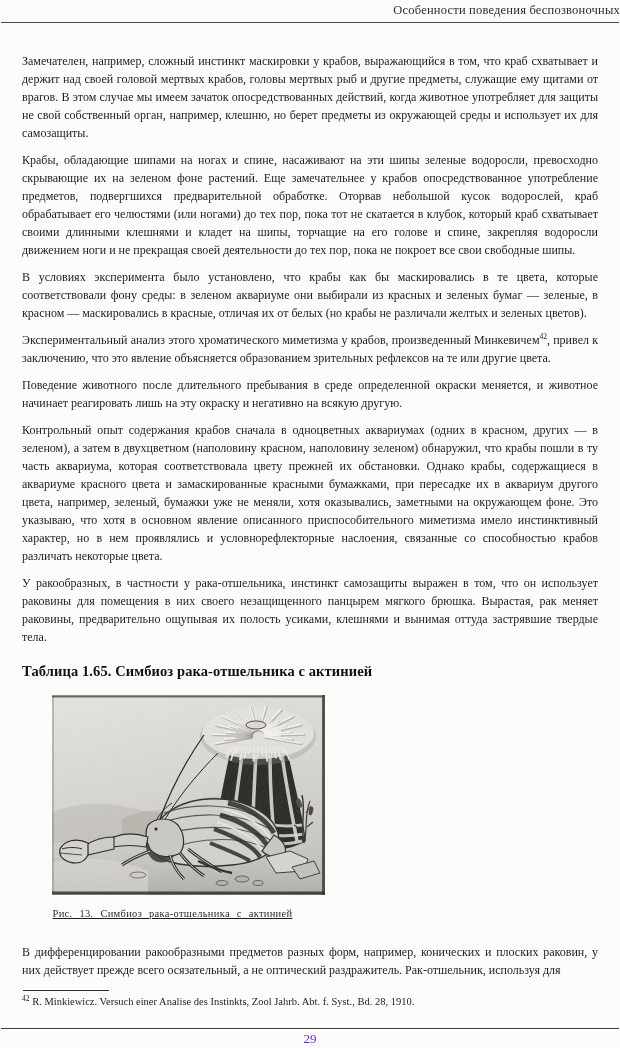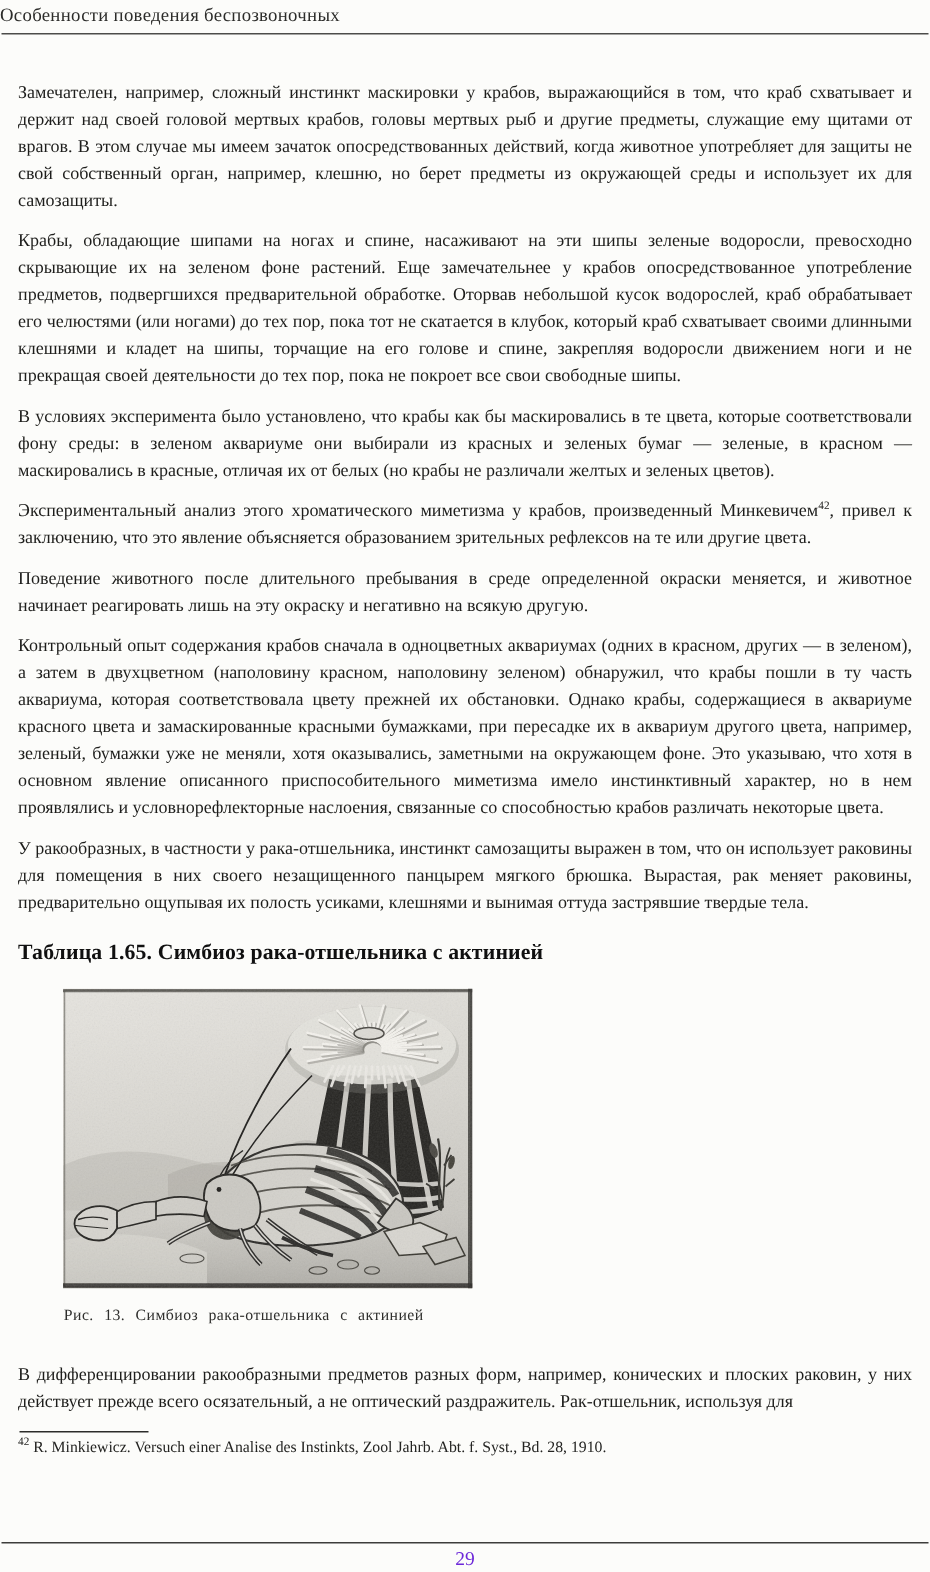--- a/index.html
+++ b/index.html
@@ -4,44 +4,44 @@
 <style>
   html, body { margin: 0; padding: 0; }
   body {
     width: 620px; height: 1048px;
     background: #fcfcfa;
     position: relative;
     overflow: hidden;
     font-family: "Liberation Serif", "DejaVu Serif", serif;
     color: #1d1d1b;
   }
-  .page-header { padding-top: 3px; text-align: left; }
+  .page-header { padding-top: 3px; text-align: right; }
   .header-title { font-size: 12.5px; color: #2c2c2a; letter-spacing: 0.2px; }
   .header-rule { border-top: 1px solid #4c4c4a; margin: 4px 1px 0 1px; height: 0; }
 
-  .content { padding: 0 12px; }
+  .content { padding: 0 22px; }
   p.body-par {
     margin: 0 0 9px 0;
     font-size: 12px;
     line-height: 18px;
     text-align: justify;
     hyphens: auto;
   }
   p.first-par { margin-top: 29px; }
   sup.ref { font-size: 7.5px; line-height: 0; }
 
   h2.table-heading {
     font-size: 14.5px;
     font-weight: bold;
     color: #101010;
     margin: 17px 0 15px 0;
     letter-spacing: 0.1px;
   }
 
-  .figure-block { margin-left: 30px; width: 241px; }
+  .figure-block { margin-left: 30px; width: 241px; text-decoration: underline; }
   .figure-frame { display: block; width: 273px; height: 200px; }
   .figure-caption {
     margin-top: 13px;
     text-align: center;
     font-size: 10.5px;
     color: #2e2e2c;
     word-spacing: 4px;
     letter-spacing: 0.3px;
     white-space: nowrap;
   }

